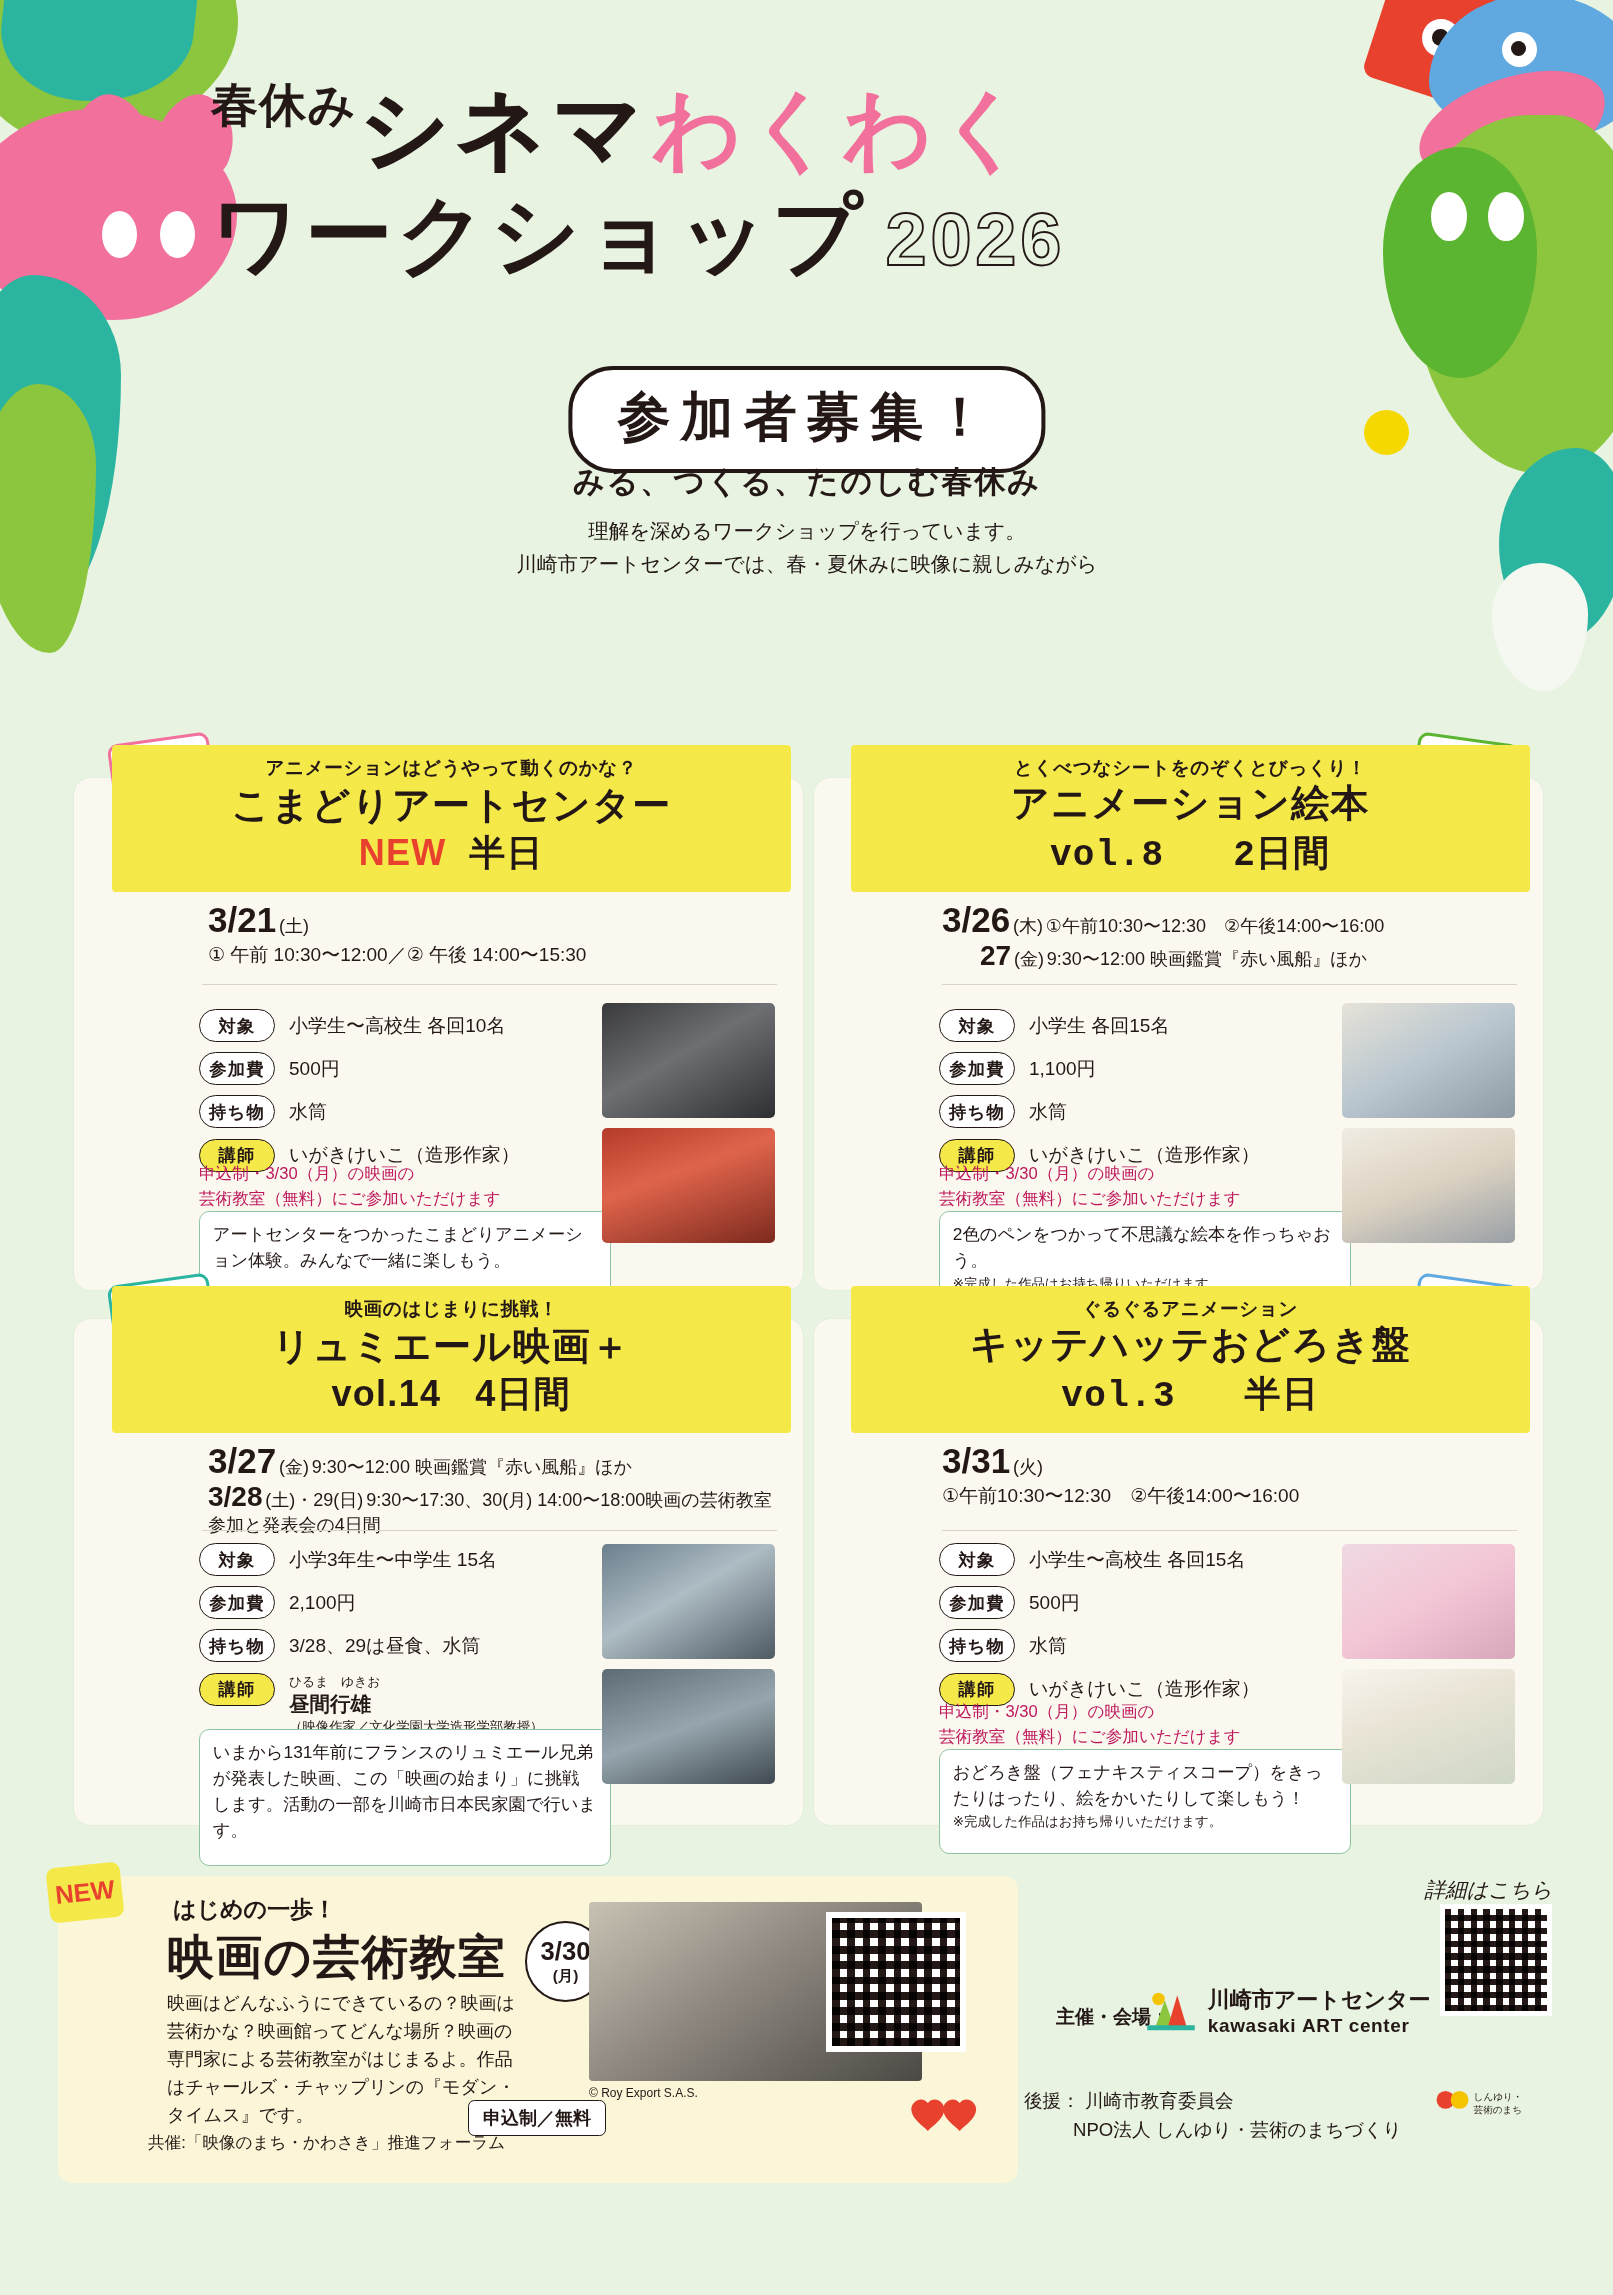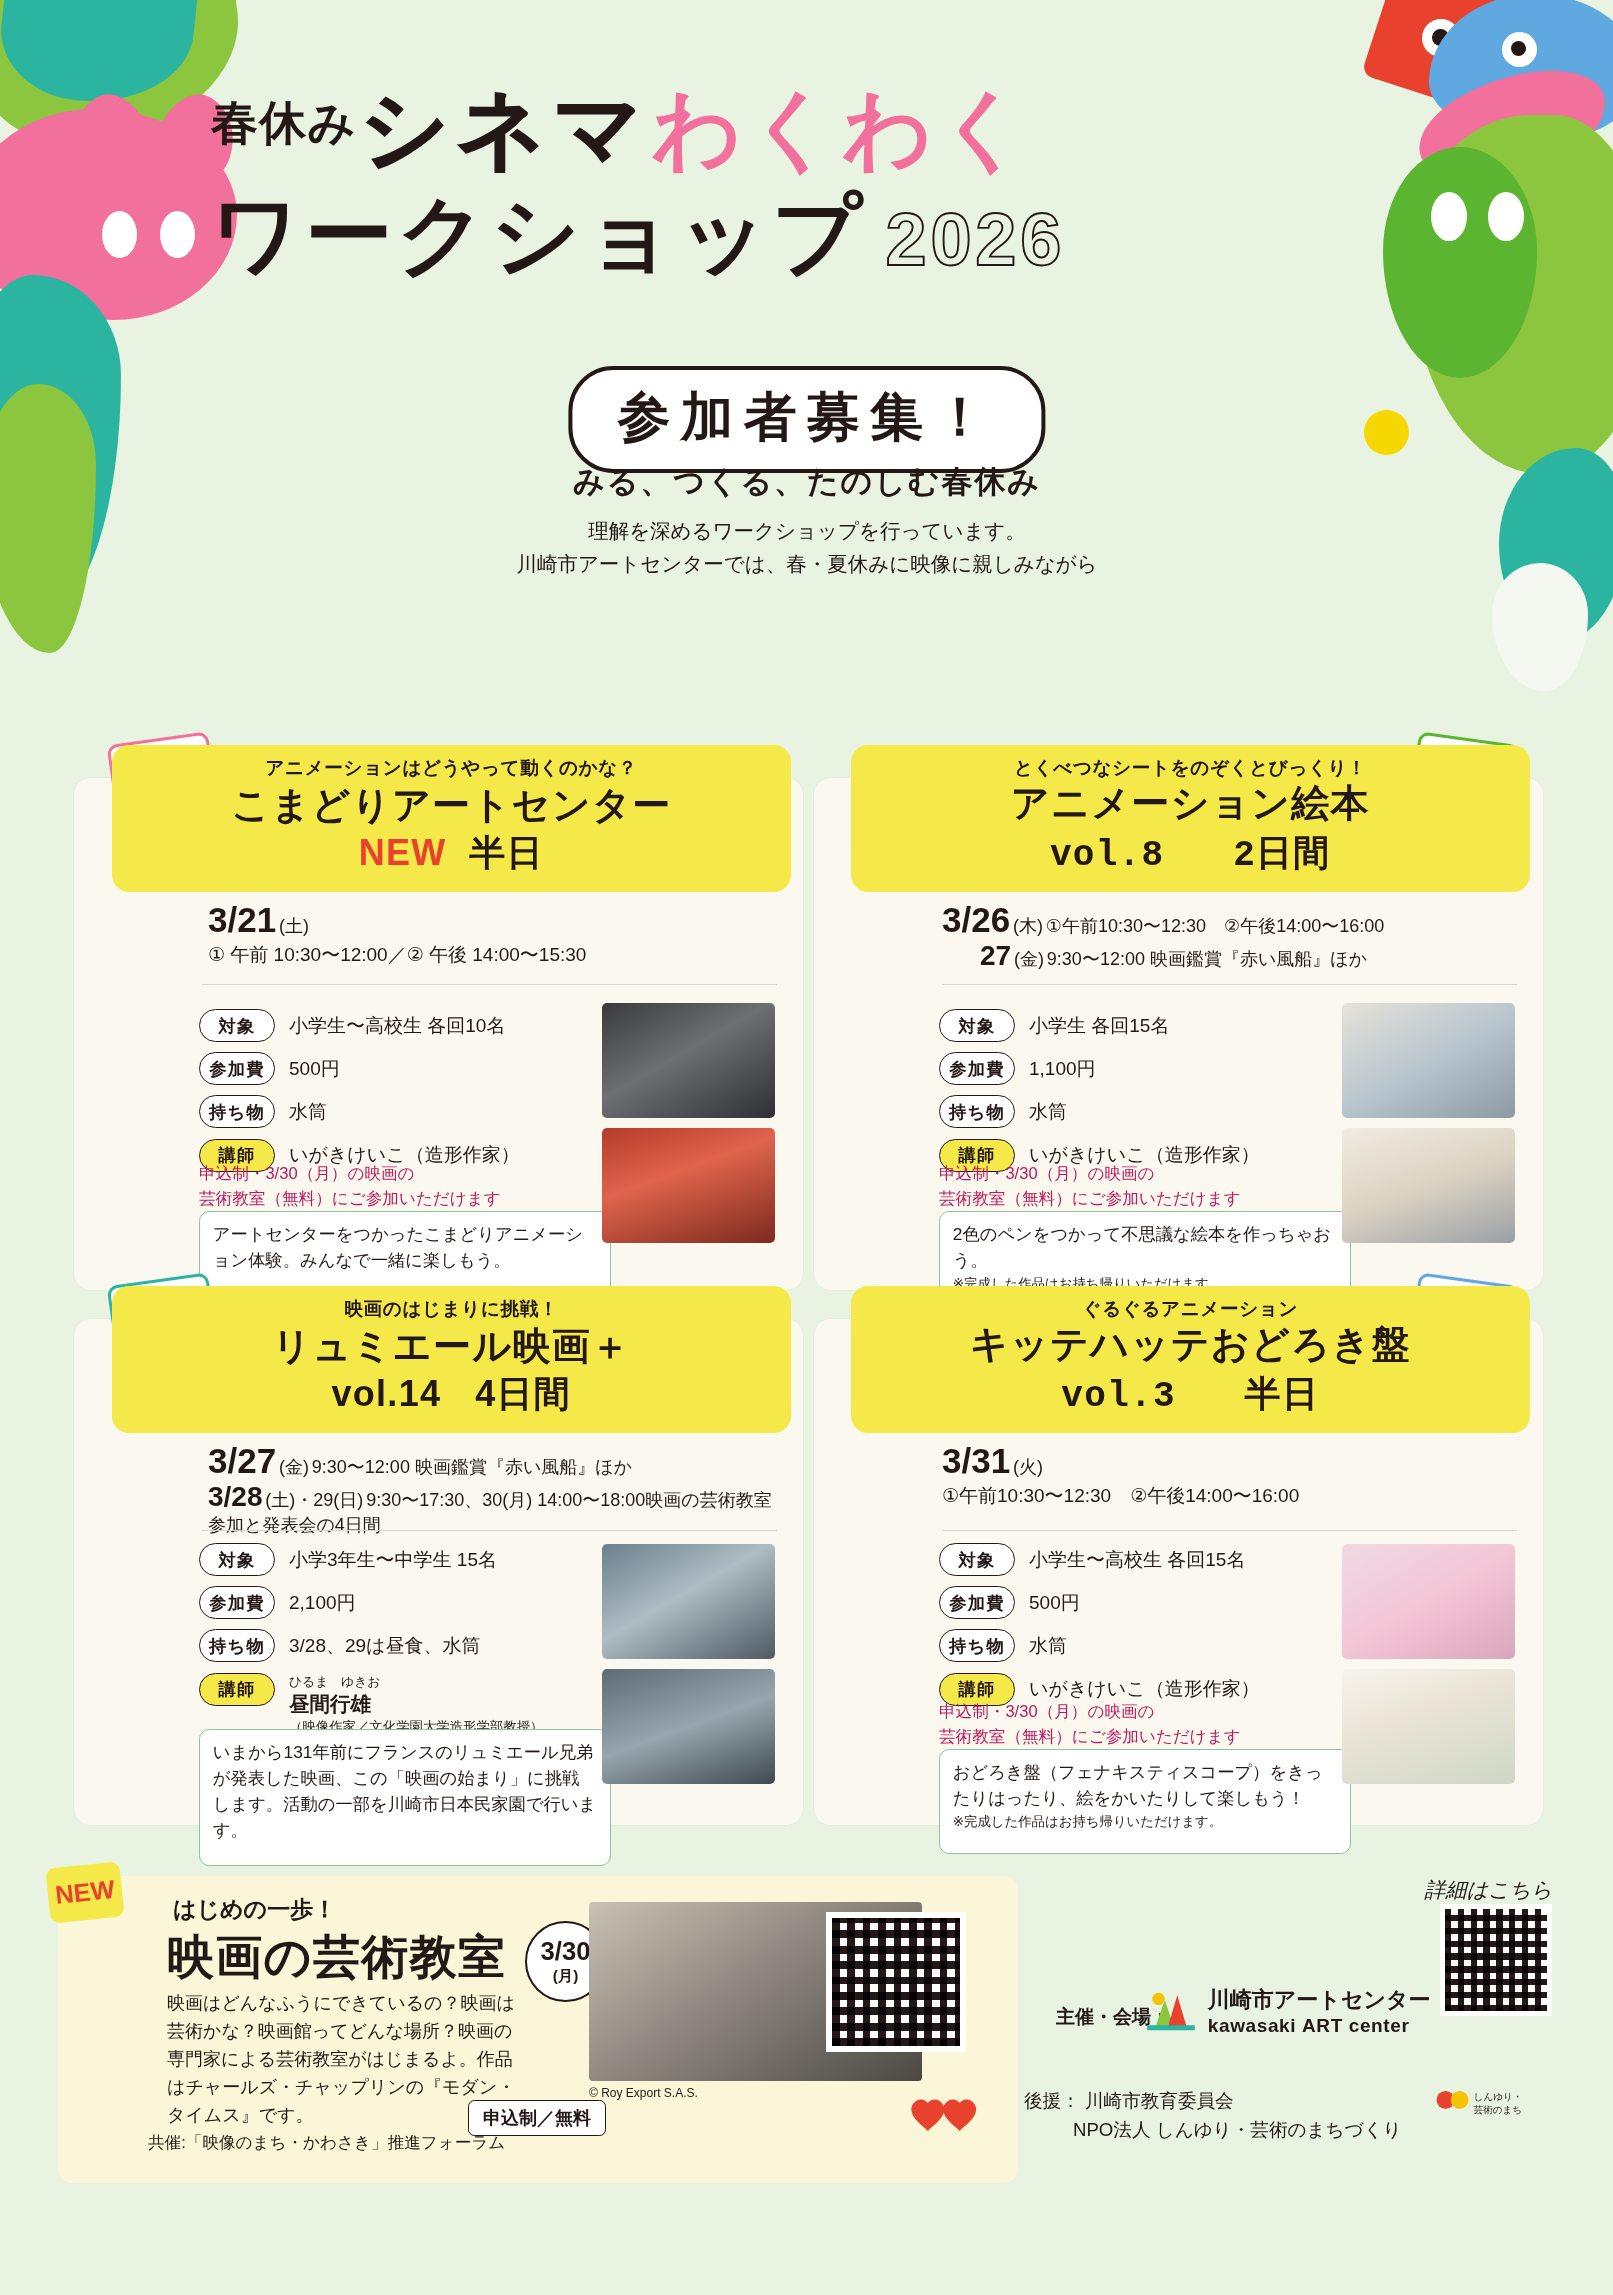--- a/index.html
+++ b/index.html
@@ -45,21 +45,21 @@
   .d-greyeye2{right:90px;top:192px;width:36px;height:49px;background:#fff;border-radius:50%;}
   .d-teal-r{right:-12.8px;top:448px;width:128px;height:192px;background:#2bb5a0;border-radius:60% 40% 50% 50%/50% 40% 60% 50%;}
   .d-yellow-dot{right:205px;top:410px;width:45px;height:45px;background:#f5d800;border-radius:50%;}
   .d-white-r{right:25.6px;top:563px;width:96px;height:128px;background:#f4f8f0;border-radius:50% 50% 45% 55%/40% 40% 60% 60%;}
 
   
   .hdr{position:absolute;left:0;top:0;width:100%;height:615px;}
   .title-wrap{position:absolute;left:211px;top:70px;width:1217px;}
   .haruyasumi{
     display:inline-block;font-size:47px;font-weight:bold;color:#231815;letter-spacing:1.3px;
-    vertical-align:top;margin-top:22px;
+    vertical-align:top;margin-top:4px;
   }
   .t-cinema{
     display:inline-block;font-size:88px;font-weight:bold;color:#231815;letter-spacing:6.4px;
     -webkit-text-stroke:1.3px #231815;
   }
   .t-wakuwaku{
     display:inline-block;font-size:88px;font-weight:bold;color:#f2709c;letter-spacing:5.1px;
   }
   .t-workshop{
     font-size:88px;font-weight:bold;color:#231815;letter-spacing:3.8px;line-height:1.05;
@@ -83,21 +83,21 @@
   .card{
     position:absolute;width:729px;background:#fbf9ef;border-radius:16.6px;
     box-shadow:0 0 0 0.6px rgba(0,0,0,0.04);
   }
   .card.a{left:74px;top:778px;height:512px;}
   .card.b{left:814px;top:778px;height:512px;}
   .card.c{left:74px;top:1319px;height:506px;}
   .card.d{left:814px;top:1319px;height:506px;}
 
   .ribbon{
-    position:absolute;left:38px;top:-33px;width:653px;background:#f5e94a;border-radius:17px;
+    position:absolute;left:38px;top:-33px;width:653px;background:#f5e94a;border-radius:4px;
     padding:10.2px 12.8px 14px;text-align:center;
   }
   .card.b .ribbon,.card.d .ribbon{left:37px;font-family:Liberation Mono, monospace;}
   .rib-small{font-size:18.6px;font-weight:bold;color:#231815;letter-spacing:0.6px;}
   .rib-big{font-size:38px;font-weight:bold;color:#231815;letter-spacing:1.3px;line-height:1.15;margin-top:2.6px;}
   .rib-sub{font-size:36px;font-weight:bold;color:#231815;letter-spacing:1.3px;margin-top:1.3px;}
   .rib-new{color:#e8422f;}
 
   
   .tag{

